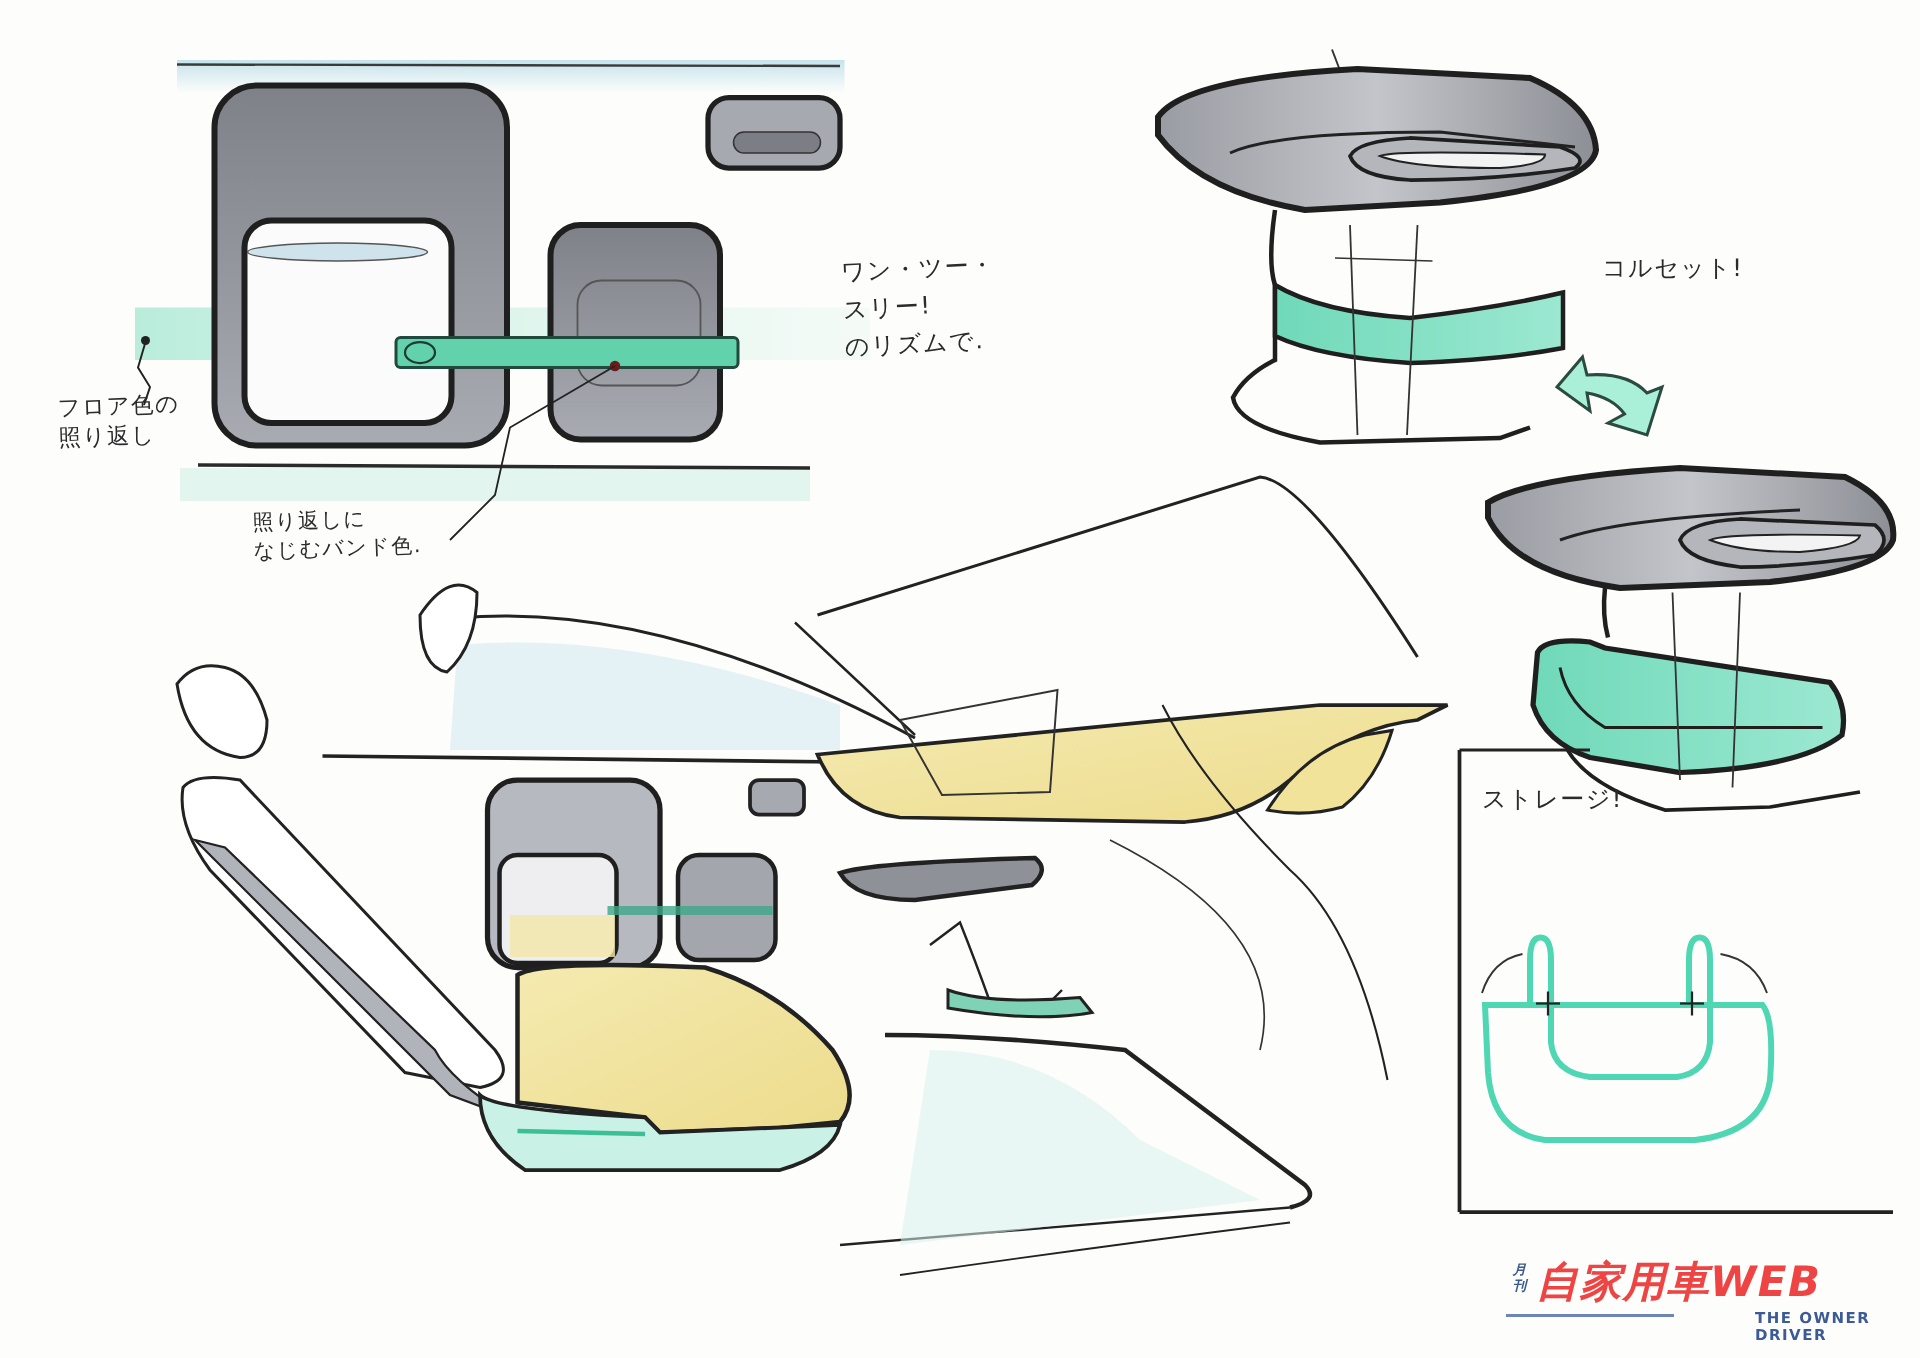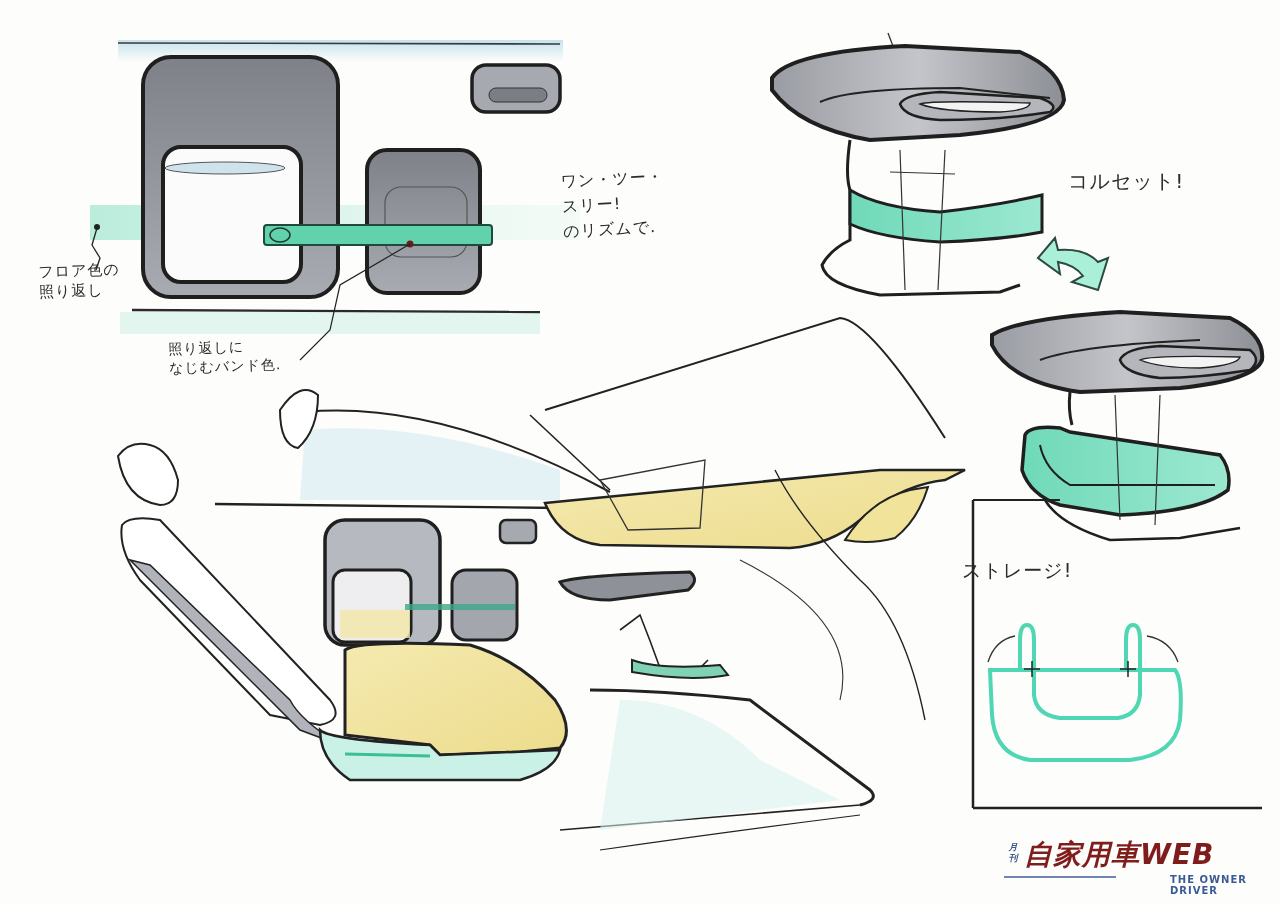--- a/index.html
+++ b/index.html
@@ -2,21 +2,21 @@
 <html><head>
 <meta charset="utf-8">
 <style>
   html,body{margin:0;padding:0;background:#fdfdfb;}
   body{width:1280px;height:905px;position:relative;overflow:hidden;font-family:"DejaVu Sans",sans-serif;}
   #canvas{position:absolute;left:0;top:0;width:1280px;height:905px;}
   .note{position:absolute;color:#2b2b2b;font-family:"DejaVu Sans",sans-serif;font-size:17px;line-height:1.35;white-space:pre;transform-origin:left top;}
   .note.thin{font-weight:normal;letter-spacing:1px;}
   .logo{position:absolute;left:1002px;top:838px;width:260px;height:50px;}
   .logo .kanji-sm{position:absolute;left:4px;top:4px;width:14px;font-size:9px;line-height:11px;color:#3d5a8f;font-weight:bold;font-style:italic;text-align:center;}
-  .logo .main{position:absolute;left:22px;top:-2px;font-size:28px;font-weight:bold;font-style:italic;color:#7f1d1d;letter-spacing:1px;font-family:"DejaVu Sans",sans-serif;}
+  .logo .main{position:absolute;left:22px;top:-2px;font-size:28px;font-weight:bold;font-style:italic;color:#ef4444;letter-spacing:1px;font-family:"DejaVu Sans",sans-serif;}
   .logo .rule{position:absolute;left:2px;top:38px;width:112px;height:2px;background:#6f86b3;}
   .logo .sub{position:absolute;left:120px;top:36px;font-size:10px;font-weight:bold;color:#3b5b96;letter-spacing:1px;margin-left:48px;}
 </style>
 </head>
 <body>
 
 <svg id="canvas" viewBox="0 0 1280 905" xmlns="http://www.w3.org/2000/svg">
   <defs>
     <linearGradient id="gGray" x1="0" y1="0" x2="0" y2="1">
       <stop offset="0" stop-color="#7f8189"></stop>
@@ -157,21 +157,21 @@
   </g>
 </svg>
 
 <div class="note thin" style="left:38px;top:262px;font-size:15px;transform:rotate(-2deg);">フロア色の
 照り返し</div>
 <div class="note thin" style="left:168px;top:340px;font-size:14px;transform:rotate(-2deg);">照り返しに
 なじむバンド色.</div>
 <div class="note thin" style="left:560px;top:170px;font-size:16px;line-height:1.55;transform:rotate(-3deg);">ワン・ツー・
 スリー!
 のリズムで.</div>
-<div class="note thin" style="left:1068px;top:168px;font-size:20px;">コルセット!</div>
-<div class="note thin" style="left:962px;top:522px;font-size:19px;margin-top:36px;">ストレージ!</div>
+<div class="note thin" style="left:1068px;top:168px;font-size:16px;">コルセット!</div>
+<div class="note thin" style="left:988px;top:522px;font-size:16px;">ストレージ!</div>
 
 <div class="logo">
   <div class="kanji-sm">月刊</div>
   <div class="main">自家用車WEB</div>
   <div class="rule"></div>
   <div class="sub">THE OWNER DRIVER</div>
 </div>
 
 </body></html>

